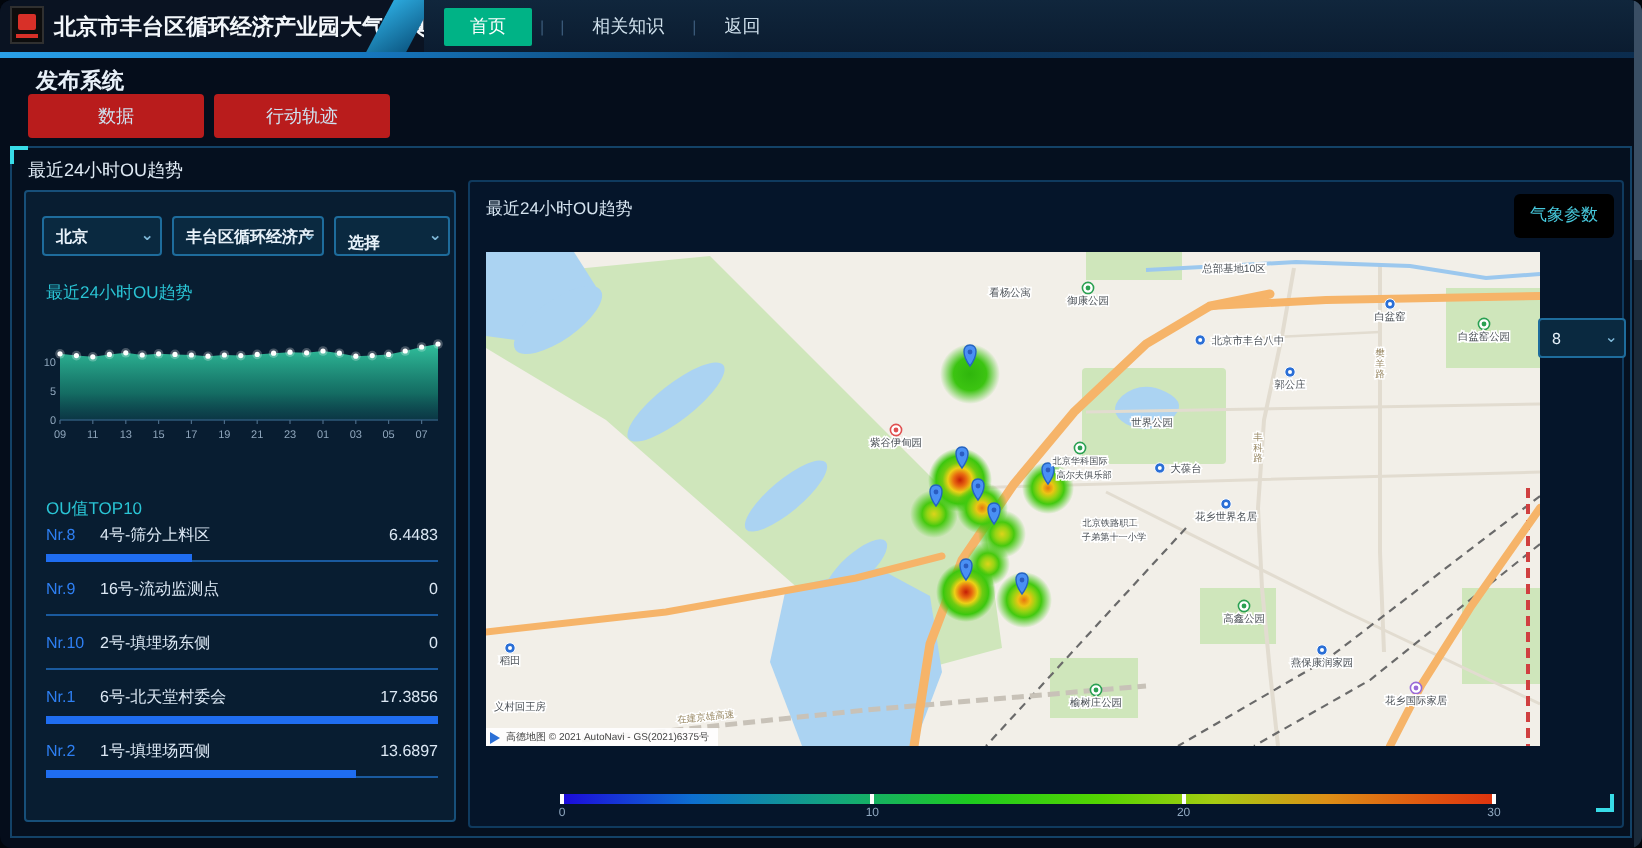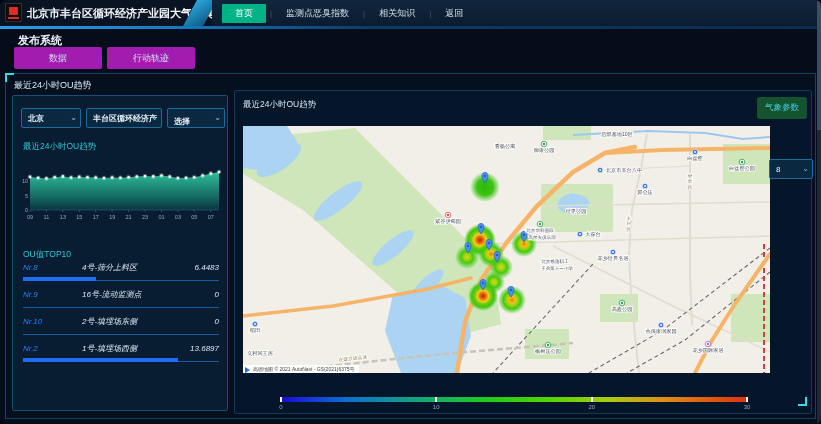--- a/index.html
+++ b/index.html
@@ -15,52 +15,52 @@
   .hdr-deco{position:absolute;left:190px;top:0;width:20px;height:26px;background:linear-gradient(135deg,#2ba8dc,#0d5a86);transform:skewX(-28deg);}
   .nav{position:absolute;left:212px;right:0;top:0;bottom:0;background:linear-gradient(180deg,#10263c,#0b1c30);display:flex;align-items:center;padding-left:10px;}
   .nav .tab{font-size:9px;color:#cfe0ec;padding:3px 10px;cursor:pointer;white-space:nowrap;font-family:Liberation Mono, monospace;}
   .nav .tab.active{background:#00b386;color:#fff;border-radius:1px;padding:3px 13px;}
   .nav .sep{color:#3a5a78;font-size:8px;margin:0 4px;}
   .strip{position:absolute;left:0;top:26px;width:821px;height:3px;background:linear-gradient(90deg,#2aa0e8 0%,#1678c0 22%,#0d3b66 45%,#0b2c4e 100%);}
 
   
   .pub-label{position:absolute;left:18px;top:33px;font-size:11px;font-weight:bold;color:#e8f0f8;}
   .sys-tabs{position:absolute;left:14px;top:47px;display:flex;gap:5px;}
-  .sys-tab{width:88px;height:22px;background:#a21caf;color:#cfe2f0;font-size:9px;display:flex;align-items:center;justify-content:center;border-radius:2px;cursor:pointer;}
+  .sys-tab{width:88px;height:22px;background:#b91c1c;color:#cfe2f0;font-size:9px;display:flex;align-items:center;justify-content:center;border-radius:2px;cursor:pointer;}
   .sys-tab.active{background:#1b84ba;color:#fff;}
 
   
   .main-panel{position:absolute;left:5px;top:73px;width:811px;height:346px;border:1px solid #134267;background:#05101f;}
   .corner-tl{position:absolute;left:5px;top:73px;width:9px;height:9px;border-left:2px solid #38dce8;border-top:2px solid #38dce8;}
   .panel-title{position:absolute;left:14px;top:79px;font-size:9px;color:#dfeaf4;}
 
   
   .left-card{position:absolute;left:12px;top:95px;width:216px;height:316px;background:#081d31;border:1px solid #174f79;border-radius:2px;}
   .selects{position:absolute;left:8px;top:12px;display:flex;gap:5px;font-weight:bold;}
   .select{position:relative;height:20px;background:#0a2940;border:1px solid #1e6c9c;border-radius:2px;color:#e8f2fa;font-size:8px;display:flex;align-items:center;padding:0 12px 0 6px;cursor:pointer;white-space:nowrap;overflow:hidden;}
   .select .chev{position:absolute;right:3px;top:4px;font-size:8px;color:#7fb8d8;}
   .sel-city{width:60px;}.sel-park{width:76px;}.sel-station{width:58px;align-items:flex-end;}
   .chart-title{position:absolute;left:10px;top:45px;font-size:8.5px;color:#2ac4d4;}
   #trend-svg{position:absolute;left:2px;top:57px;}
   .top-title{position:absolute;left:10px;top:153px;font-size:8.5px;color:#2ac4d4;}
   .top-list{position:absolute;left:10px;top:166px;width:196px;}
   .trow{margin-bottom:8px;}
-  .trow-l1{display:flex;align-items:baseline;font-size:8px;font-style:italic;}
+  .trow-l1{display:flex;align-items:baseline;font-size:8px;}
   .trank{color:#2e7ff2;width:27px;flex:none;}
-  .tname{color:#dce8f4;white-space:nowrap;margin-left:32px;}
+  .tname{color:#dce8f4;white-space:nowrap;}
   .tval{color:#dce8f4;margin-left:auto;text-align:right;}
   .tbar{position:relative;height:4px;margin-top:4px;}
   .tline{position:absolute;left:0;right:0;bottom:0;height:1px;background:#1a5a9e;}
   .tfill{position:absolute;left:0;bottom:0;height:4px;background:#1f6df0;}
 
   
   .right-card{position:absolute;left:234px;top:90px;width:578px;height:324px;background:#05152a;border:1px solid #0f3a5e;border-radius:2px;}
   .map-title{position:absolute;left:8px;top:8px;font-size:8.5px;color:#d6e4f0;}
   .btn-change{position:absolute;top:6px;right:58px;background:#1b84ba;color:#fff;font-size:8.5px;padding:5px 10px;border-radius:3px;cursor:pointer;white-space:nowrap;}
-  .btn-weather{position:absolute;top:6px;right:4px;background:#14532d;color:#46c8dc;font-size:8.5px;padding:5px 8px;border-radius:3px;cursor:pointer;white-space:nowrap;}
+  .btn-weather{position:absolute;top:6px;right:4px;background:#000000;color:#46c8dc;font-size:8.5px;padding:5px 8px;border-radius:3px;cursor:pointer;white-space:nowrap;}
   .map-wrap{position:absolute;left:8px;top:35px;width:527px;height:247px;overflow:hidden;background:#f2efe8;}
   .map-copy{position:absolute;left:0;bottom:0;background:rgba(255,255,255,0.88);color:#444;font-size:5px;padding:1px 4px 1px 10px;white-space:nowrap;}
   .map-copy .tri{position:absolute;left:2px;top:2px;width:0;height:0;border-left:5px solid #2b6fd6;border-top:3px solid transparent;border-bottom:3px solid transparent;}
   .hour-select{position:absolute;left:534px;top:68px;width:44px;}
   .legend{position:absolute;left:46px;top:306px;width:466px;}
   .legend-bar{position:relative;height:5px;border-radius:1px;}
   .legend-tick{position:absolute;top:0;width:2px;height:5px;background:#fff;}
   .legend-labels{position:relative;height:9px;margin-top:2px;}
   .legend-labels span{position:absolute;transform:translateX(-50%);font-size:6px;color:#90a8c0;}
   .corner-br{position:absolute;right:4px;bottom:7px;width:9px;height:9px;border-right:2px solid #38dce8;border-bottom:2px solid #38dce8;}
@@ -75,21 +75,20 @@
   <div class="header">
     <div class="logo">
       <div class="glyph"></div>
       <div class="bar"></div>
     </div>
     <div class="app-title">北京市丰台区循环经济产业园大气恶臭状况实时</div>
     <div class="hdr-deco"></div>
     <div class="nav" id="nav-tabs">
         <span class="tab active">首页</span>
         <span class="sep">|</span>
-        <span class="tab">监测点恶臭指数</span>
         <span class="sep">|</span>
         <span class="tab">相关知识</span>
         <span class="sep">|</span>
         <span class="tab">返回</span>
       </div>
   </div>
   <div class="strip"></div>
 
   <div class="pub-label">发布系统</div>
   <div class="sys-tabs" id="sys-tabs">
@@ -233,20 +232,31 @@
             <span class="tname">2号-填埋场东侧</span>
             <span class="tval">0</span>
           </div>
           <div class="tbar">
             <i class="tline"></i>
             <i class="tfill" style="width:0%"></i>
           </div>
         </div>
         <div class="trow">
           <div class="trow-l1">
+            <span class="trank">Nr.1</span>
+            <span class="tname">6号-北天堂村委会</span>
+            <span class="tval">17.3856</span>
+          </div>
+          <div class="tbar">
+            <i class="tline"></i>
+            <i class="tfill" style="width:100%"></i>
+          </div>
+        </div>
+        <div class="trow">
+          <div class="trow-l1">
             <span class="trank">Nr.2</span>
             <span class="tname">1号-填埋场西侧</span>
             <span class="tval">13.6897</span>
           </div>
           <div class="tbar">
             <i class="tline"></i>
             <i class="tfill" style="width:79%"></i>
           </div>
         </div>
       </div>

